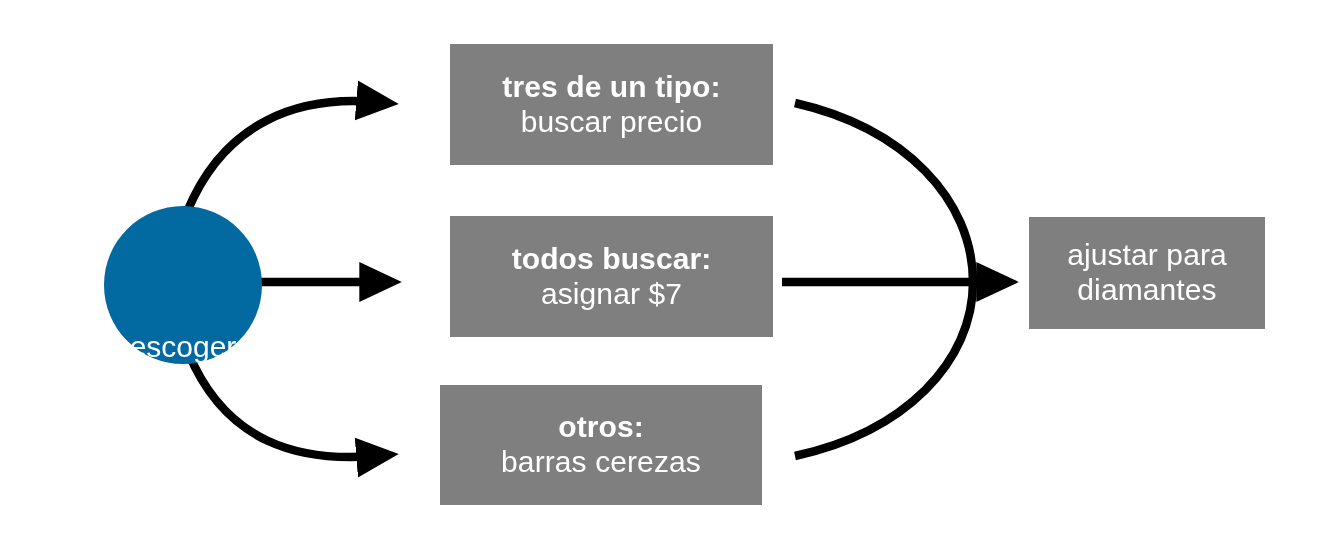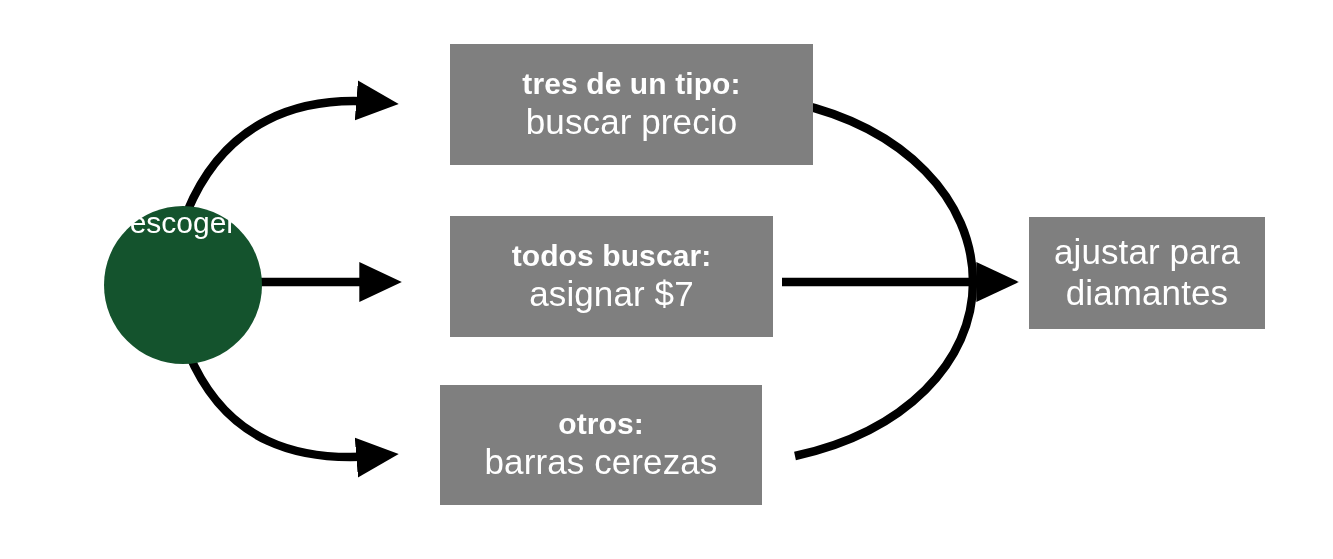--- a/index.html
+++ b/index.html
@@ -31,48 +31,48 @@
     display: flex;
     flex-direction: column;
     align-items: center;
     justify-content: center;
     box-sizing: border-box;
     color: #ffffff;
     line-height: 1.16;
   }
   .node-circle {
     position: absolute;
-    background: #14532d;
+    background: #0369a1;
     border-radius: 50%;
     display: flex;
-    align-items: flex-start;
+    align-items: flex-end;
     justify-content: center;
     color: #ffffff;
     box-sizing: border-box;
   }
   .line-bold {
     font-weight: bold;
     font-size: 30px;
     letter-spacing: 0.1px;
     white-space: nowrap;
   }
   .line-regular {
     font-weight: normal;
-    font-size: 35px;
+    font-size: 30px;
     letter-spacing: 0.1px;
     white-space: nowrap;
   }
   .circle-label {
     font-weight: normal;
     font-size: 30px;
     white-space: nowrap;
   }
 
   
-  #box-three-of-kind { left: 450px; top: 44px;  width: 363px; height: 121px; }
+  #box-three-of-kind { left: 450px; top: 44px;  width: 323px; height: 121px; }
   #box-all-bars      { left: 450px; top: 216px; width: 323px; height: 121px; }
   #box-others        { left: 440px; top: 385px; width: 322px; height: 120px; }
   #box-adjust        { left: 1029px; top: 217px; width: 236px; height: 112px; }
   #circle-choose     { left: 104px; top: 206px; width: 158px; height: 158px; }
 </style>
 </head>
 <body>
 
 <div id="canvas">
 

